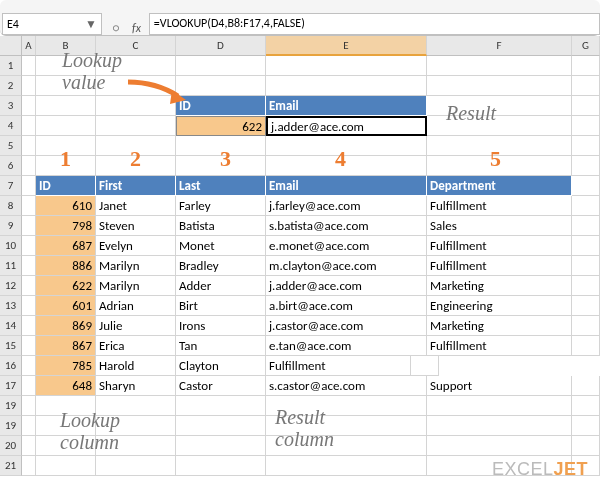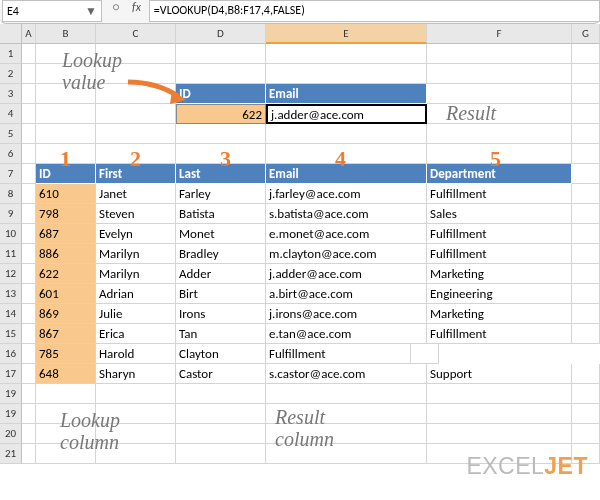--- a/index.html
+++ b/index.html
@@ -1,18 +1,18 @@
 <!DOCTYPE html>
 <html><head>
 <meta charset="utf-8">
 <style>
   * { box-sizing: border-box; margin: 0; padding: 0; }
   body { font-family: Calibri, Arial, sans-serif; font-size: 13px; background: #fff; width: 600px; height: 500px; overflow: hidden; position: relative; }
   
-  .formula-bar { display: flex; align-items: flex-start; height: 24px; border-bottom: 1px solid #c0c0c0; background: #f5f5f5; border-radius: 6px; }
+  .formula-bar { display: flex; align-items: flex-end; height: 36px; border-bottom: 1px solid #c0c0c0; background: #f5f5f5; border-radius: 6px; }
   .name-box { width: 100px; height: 22px; background: #fff; border: 1px solid #c0c0c0; padding: 2px 4px; display: flex; align-items: center; justify-content: space-between; margin-left: 2px; }
   .name-box span { font-size: 12px; }
   .dropdown-arrow { font-size: 8px; color: #666; }
   .fx-buttons { display: flex; align-items: center; padding: 0 4px; gap: 2px; }
   .fx-btn { width: 20px; text-align: center; font-size: 12px; color: #888; }
   .fx-label { font-style: italic; font-size: 12px; color: #555; padding: 0 4px; }
   .formula-input { flex: 1; background: #fff; border: 1px solid #c0c0c0; height: 22px; padding: 2px 4px; font-size: 12px; }
   
   .sheet-area { display: flex; }
   .row-headers { display: flex; flex-direction: column; }
@@ -24,37 +24,37 @@
   .col-hdr { height: 20px; background: #e8e8e8; border-right: 1px solid #d4d4d4; border-bottom: 1px solid #c0c0c0; text-align: center; font-size: 11px; color: #333; line-height: 20px; }
   .col-hdr.selected { background: #f3d2a5; border-bottom: 2px solid #e8a33d; }
   
   .cw-A { width: 14px; } .cw-B { width: 60px; } .cw-C { width: 80px; } .cw-D { width: 90px; } .cw-E { width: 161px; } .cw-F { width: 145px; } .cw-G { width: 28px; }
   
   .cells { position: absolute; top: 20px; left: 0; }
   .row { display: flex; height: 20px; }
   .cell { height: 20px; border-right: 1px solid #d4d4d4; border-bottom: 1px solid #d4d4d4; padding: 0 3px; line-height: 19px; overflow: hidden; white-space: nowrap; font-size: 13px; }
   
   .hdr-blue { background: #4f81bd; color: #fff; font-weight: bold; border-right: 1px solid #fff; border-bottom: 1px solid #fff; }
-  .id-cell { background: #f8c88c; }
+  .id-cell { background: #f8c88c; text-align: right; }
   .data-cell { background: #fff; }
   .lookup-id { background: #f8c88c; text-align: right; border: 1px solid #888; }
   .active-cell { background: #fff; border: 2px solid #000; line-height: 17px; }
   
   .annotation { position: absolute; font-family: 'Comic Sans MS', cursive; color: #777; font-size: 20px; font-style: italic; line-height: 1.1; }
   .ann-lookup-val { top: 49px; left: 62px; }
   .ann-result { top: 102px; left: 446px; }
   .ann-lookup-col { top: 409px; left: 60px; }
   .ann-result-col { top: 406px; left: 275px; }
   
   .big-num { position: absolute; font-family: 'Comic Sans MS', cursive; font-size: 22px; font-weight: bold; color: #ed7d31; top: 146px; }
   .n1 { left: 60px; } .n2 { left: 130px; } .n3 { left: 220px; } .n4 { left: 335px; } .n5 { left: 490px; }
   
   .arrow { position: absolute; top: 78px; left: 126px; }
   
-  .watermark { position: absolute; bottom: 20px; right: 12px; font-family: Arial, sans-serif; font-size: 23px; letter-spacing: 0.5px; color: #bbb; font-weight: 300; }
+  .watermark { position: absolute; bottom: 20px; right: 12px; font-family: Arial, sans-serif; font-size: 18px; letter-spacing: 0.5px; color: #bbb; font-weight: 300; }
   .watermark .jet { color: #f0a050; font-weight: bold; }
 </style>
 </head>
 <body>
 
 <div class="formula-bar">
   <div class="name-box">
     <span>E4</span>
     <span class="dropdown-arrow">▼</span>
   </div>
@@ -216,21 +216,21 @@
           <div class="cell cw-D data-cell">Birt</div>
           <div class="cell cw-E data-cell">a.birt@ace.com</div>
           <div class="cell cw-F data-cell">Engineering</div>
           <div class="cell cw-G"></div>
         </div>
         <div class="row">
           <div class="cell cw-A"></div>
           <div class="cell cw-B id-cell">869</div>
           <div class="cell cw-C data-cell">Julie</div>
           <div class="cell cw-D data-cell">Irons</div>
-          <div class="cell cw-E data-cell">j.irons@ace.com</div>
+          <div class="cell cw-E data-cell">j.castor@ace.com</div>
           <div class="cell cw-F data-cell">Marketing</div>
           <div class="cell cw-G"></div>
         </div>
         <div class="row">
           <div class="cell cw-A"></div>
           <div class="cell cw-B id-cell">867</div>
           <div class="cell cw-C data-cell">Erica</div>
           <div class="cell cw-D data-cell">Tan</div>
           <div class="cell cw-E data-cell">e.tan@ace.com</div>
           <div class="cell cw-F data-cell">Fulfillment</div>

